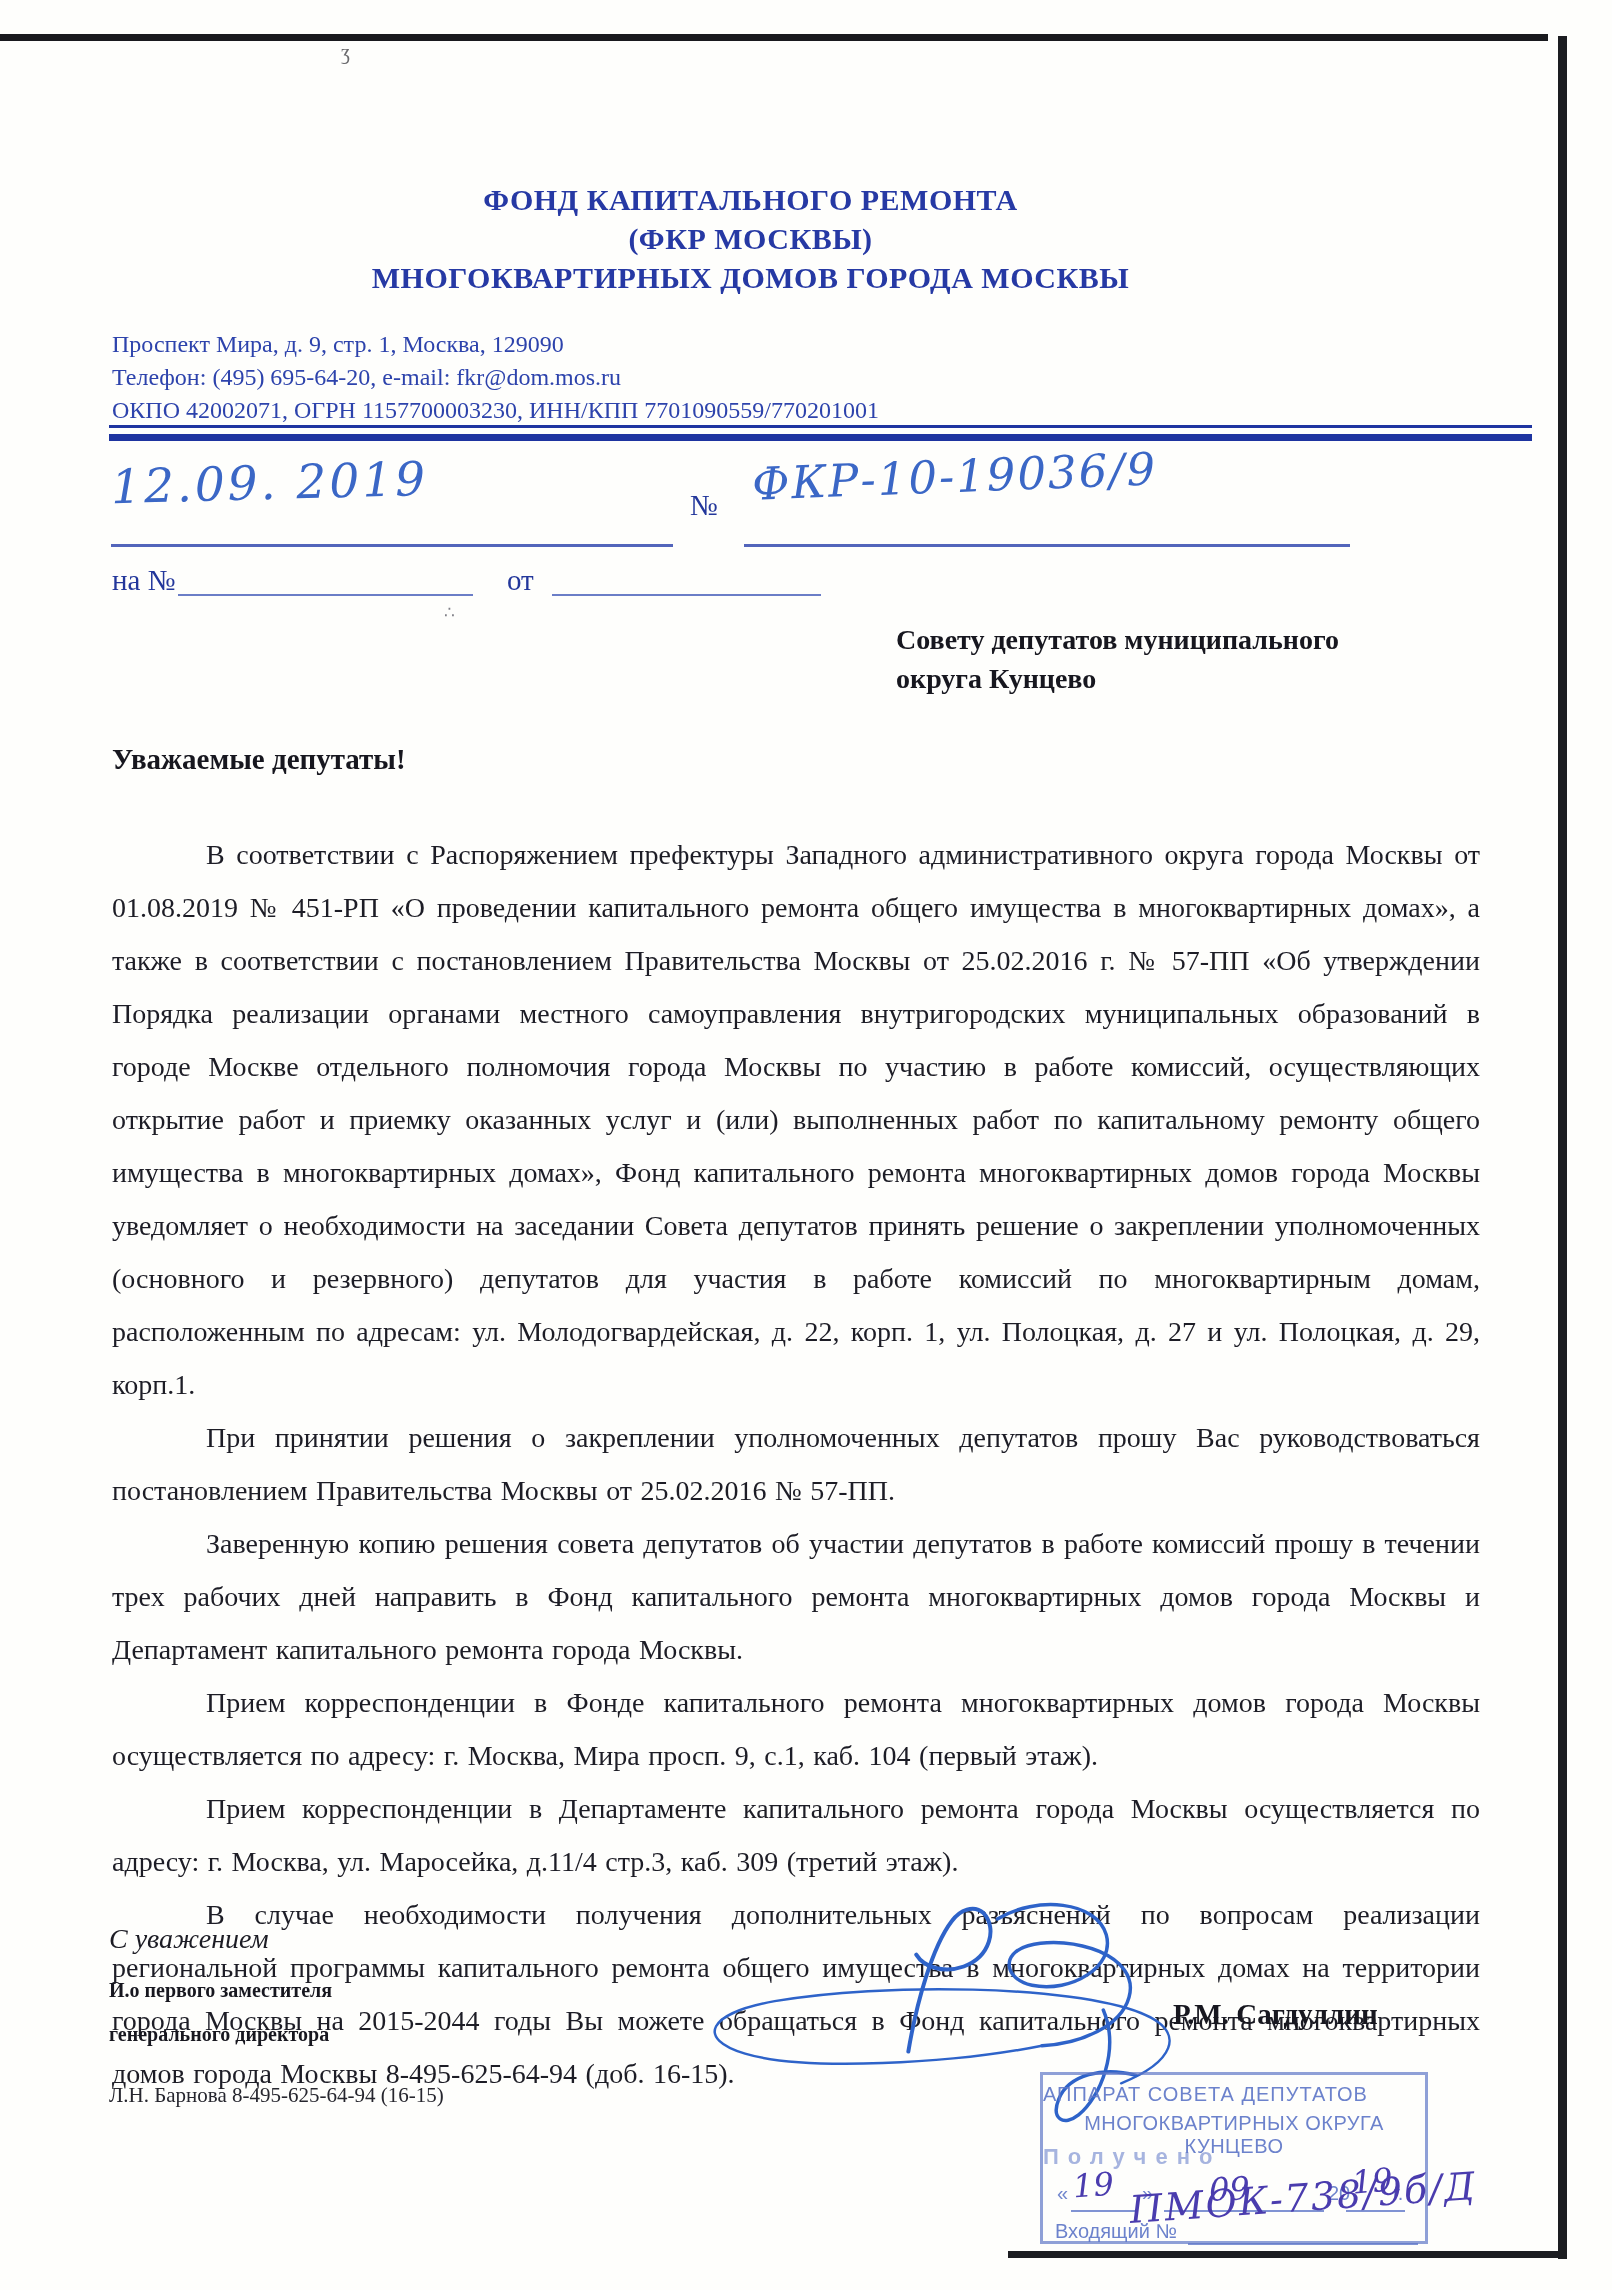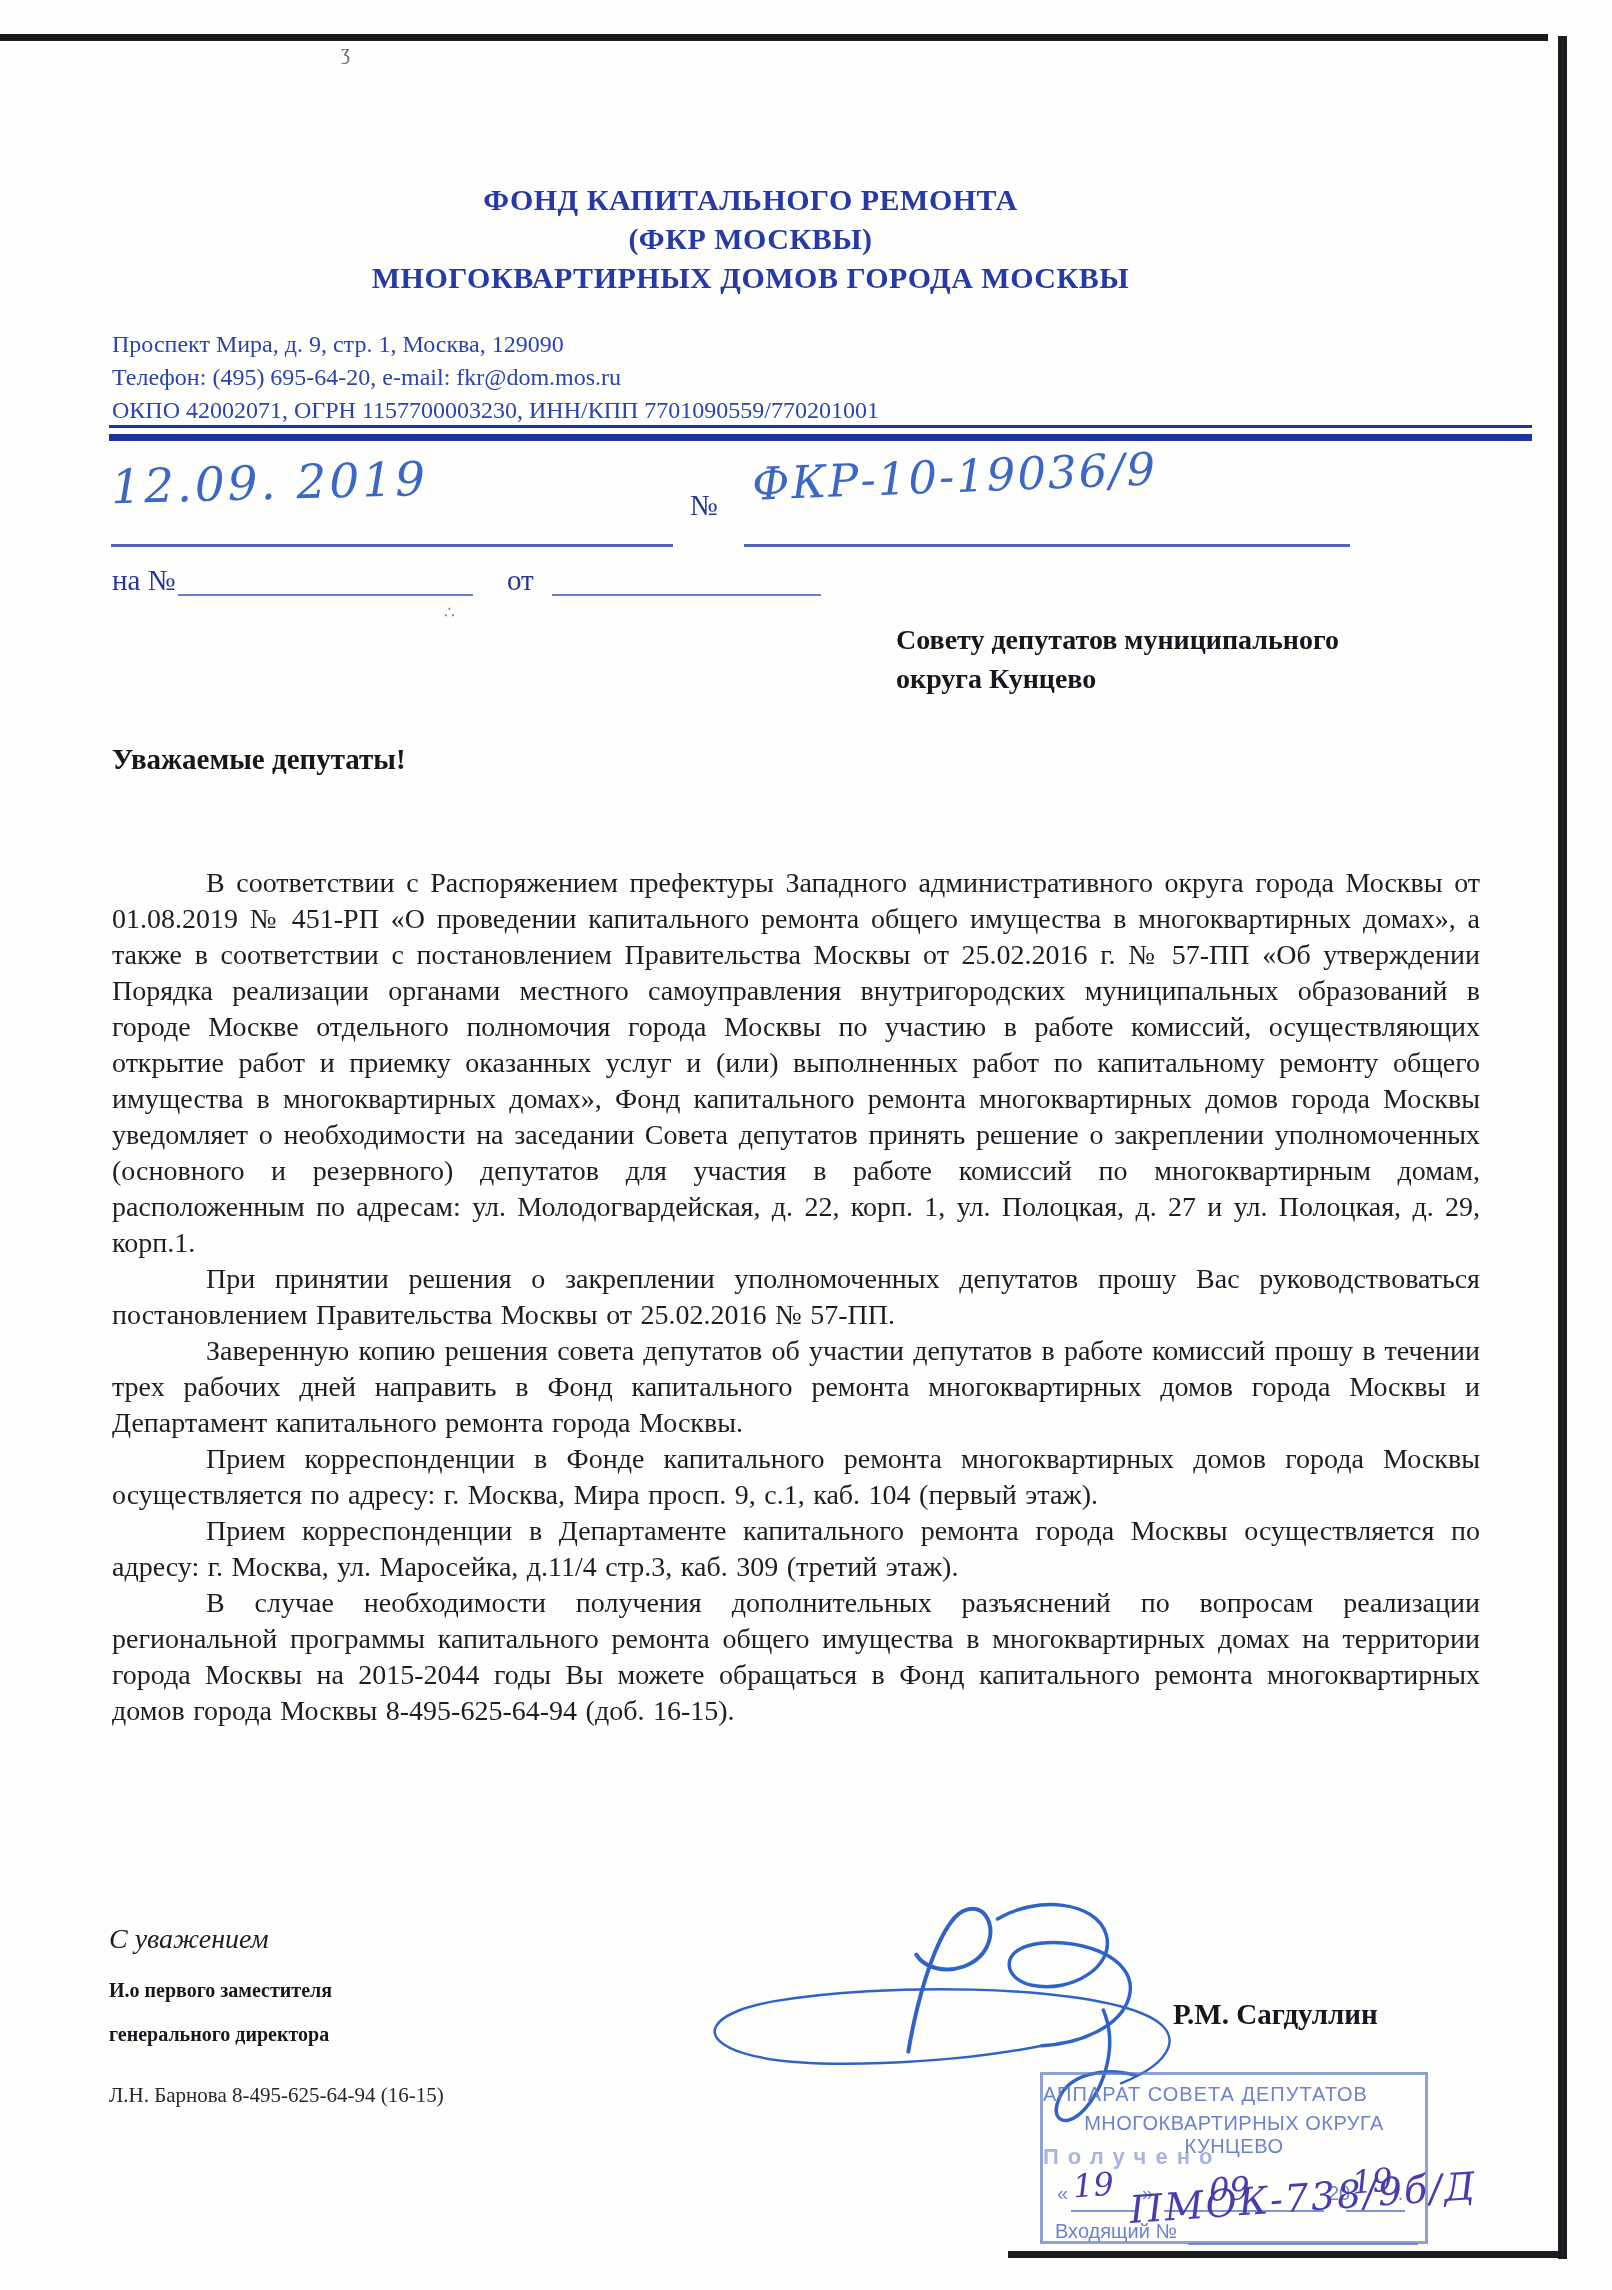--- a/index.html
+++ b/index.html
@@ -55,24 +55,23 @@
     font-weight:bold; font-size:28px; line-height:39px; color:#17171f;
   }
   .salutation {
     left:112px; top:743px; width:1368px;
     font-weight:bold; font-size:29px; color:#17171f;
   }
 
   
   .letter-body {
     left:112px; top:828px; width:1368px;
-    font-size:28px; line-height:36px;
+    font-size:28px; line-height:53px;
     text-align:justify; word-spacing:1.5px;
     color:#1d1d26;
-    margin-top:37px;
   }
   .letter-body p { margin:0; text-indent:94px; }
 
   
   .closing { left:109px; top:1923px; font-size:28px; font-style:italic; color:#1c1c24; }
   .position {
     left:109px; top:1968px; font-weight:bold;
     font-size:20px; line-height:44px; color:#17171f;
   }
   .sig-name { left:1173px; top:1998px; font-weight:bold; font-size:29px; color:#17171f; }

